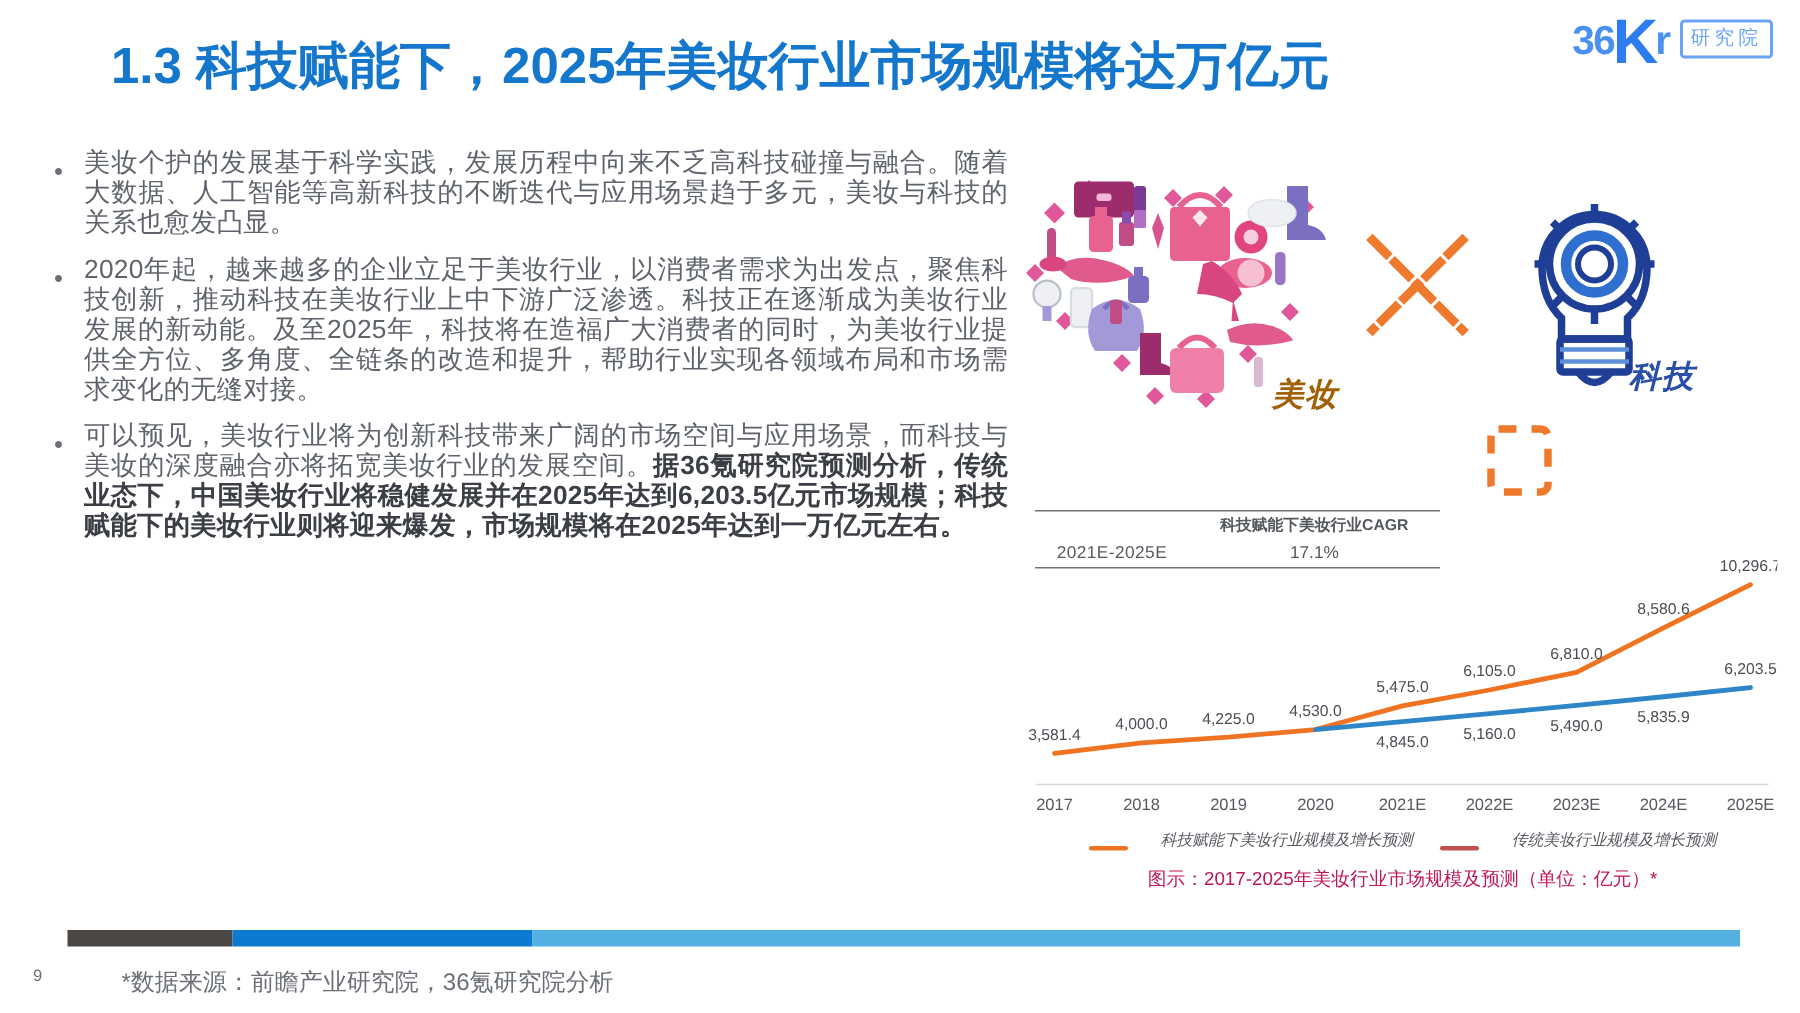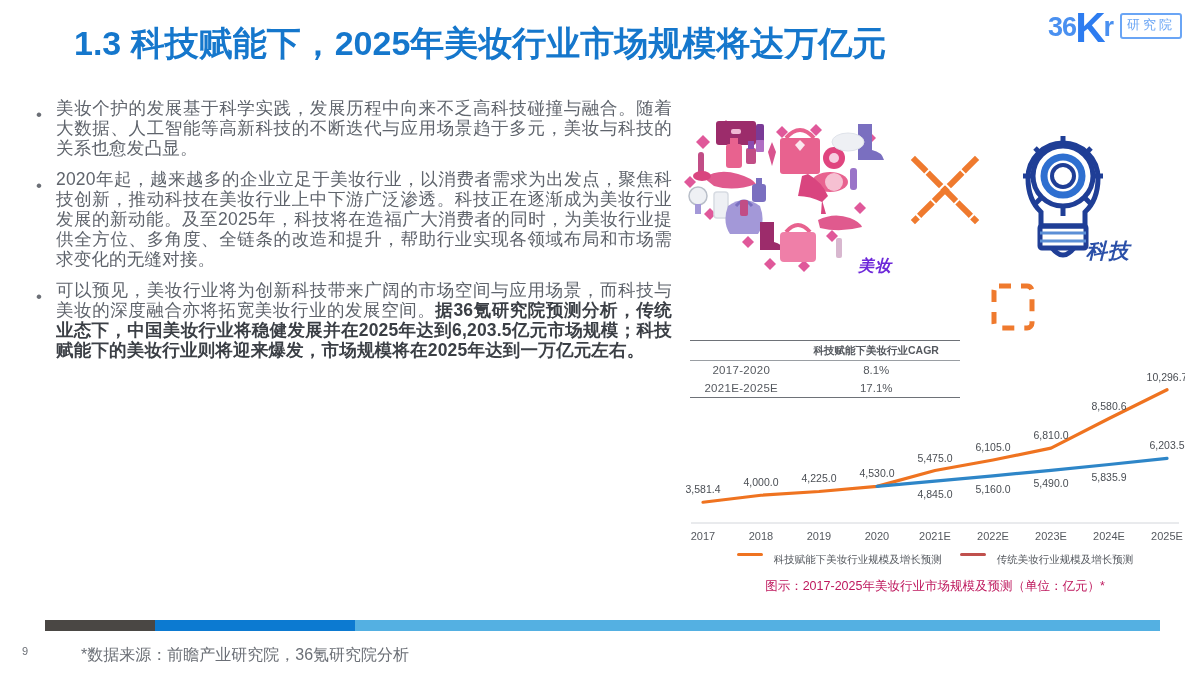--- a/index.html
+++ b/index.html
@@ -38,21 +38,21 @@
   .bullet-text {
     flex: 1; font-size: 17.5px; line-height: 20px; color: #5f646c;
     text-align: justify; letter-spacing: .2px;
   }
   .bullet-text b { font-weight: 700; color: #3b3f45; }
 
   
   .beauty-wrap { position: absolute; left: 668px; top: 96px; width: 230px; height: 195px; }
   .beauty-label {
     position: absolute; right: 6px; bottom: 14px;
-    font-size: 16px; font-weight: 700; color: #6d28d9; font-style: italic;
+    font-size: 21px; font-weight: 700; color: #a16207; font-style: italic;
     letter-spacing: 1px;
   }
 
   
   .deco-x { position: absolute; left: 905px; top: 150px; width: 80px; height: 80px; }
   .deco-sq { position: absolute; left: 990px; top: 282px; width: 46px; height: 50px; }
 
   
   .tech-wrap { position: absolute; left: 988px; top: 108px; width: 160px; height: 175px; }
   .tech-label {
@@ -69,21 +69,21 @@
   .cagr .rule-mid td, .cagr .rule-mid th { border-top: 1.2px solid #9a9ea3; }
   .cagr .rule-bot { border-bottom: 1.6px solid #6e7278; }
   .cagr td.lbl { text-align: center; letter-spacing: .3px; }
 
   
   .chart { position: absolute; left: 685px; top: 360px; width: 500px; height: 250px; }
   .chart svg { display: block; }
   .dlabel { font-size: 10.5px; fill: #4a4e54; font-family: "Liberation Sans", sans-serif; }
   .xlabel { font-size: 11px; fill: #55595f; font-family: "Liberation Sans", sans-serif; }
   .legend { position: absolute; left: 0; top: 193px; width: 500px; display: flex; justify-content: center; gap: 18px; }
-  .leg-item { display: flex; align-items: flex-start; gap: 11px; font-size: 10.5px; color: #55595f; }
+  .leg-item { display: flex; align-items: flex-end; gap: 22px; font-size: 10.5px; color: #55595f; font-style: italic; }
   .leg-line { width: 26px; height: 3px; border-radius: 2px; }
   .caption { position: absolute; left: 0; top: 218px; width: 500px; text-align: center; font-size: 12.5px; color: #be185d; }
 
   
   .foot-bar { position: absolute; left: 45px; top: 620px; height: 11px; display: flex; }
   .fb1 { width: 110px; background: #4a4744; }
   .fb2 { width: 200px; background: #0c7ad1; }
   .fb3 { width: 805px; background: #54b0e2; }
   .page-no { position: absolute; left: 22px; top: 645px; font-size: 11px; color: #6b6f76; }
   .foot-note { position: absolute; left: 60px; top: 645px; font-size: 16px; color: #6b6f76; margin-left: 21px; }
@@ -244,24 +244,20 @@
 
   <div class="cagr">
     <table>
       <thead>
         <tr class="rule-top">
           <th></th>
           <th>科技赋能下美妆行业CAGR</th>
         </tr>
       </thead>
       <tbody>
-        <tr class="rule-mid">
-          <td class="lbl">2017-2020</td>
-          <td>8.1%</td>
-        </tr>
         <tr class="rule-bot">
           <td class="lbl">2021E-2025E</td>
           <td>17.1%</td>
         </tr>
       </tbody>
     </table>
   </div>
 
   <div class="chart">
     <svg width="500" height="195" viewBox="0 0 500 195">

